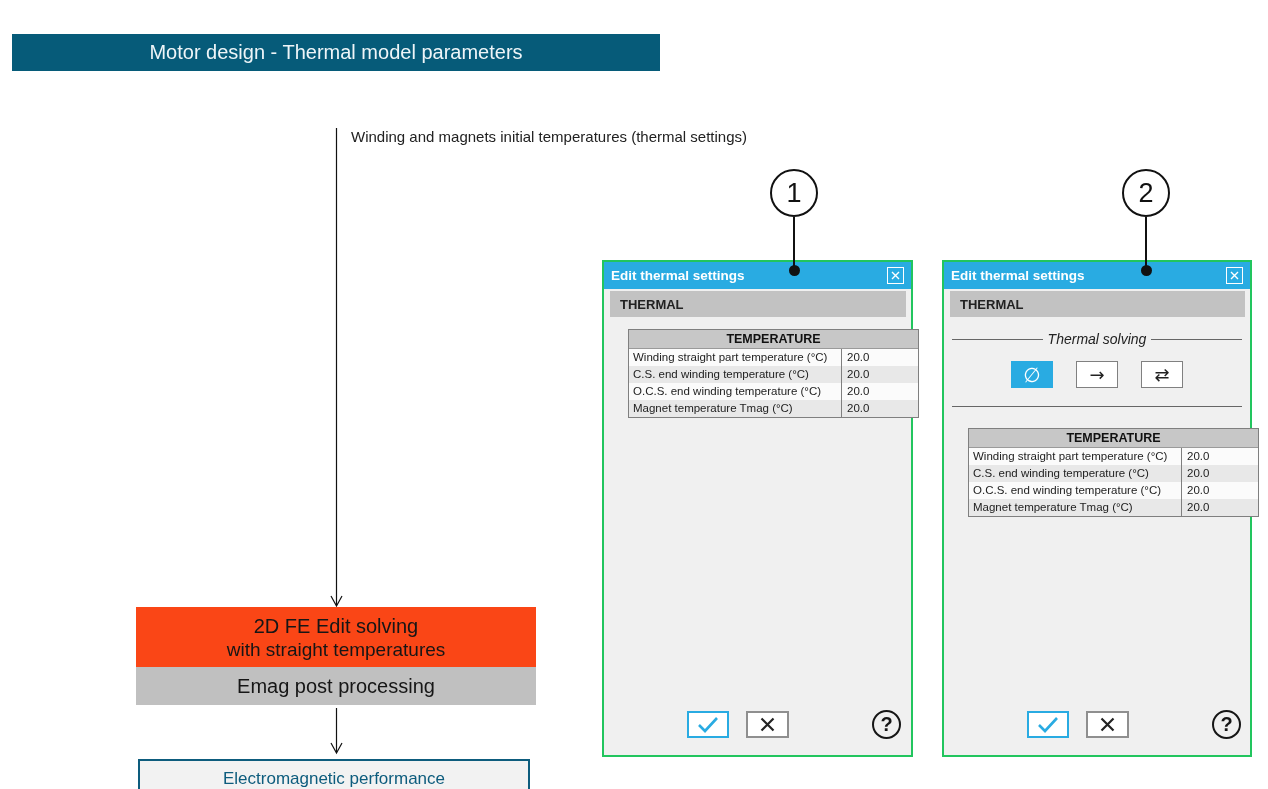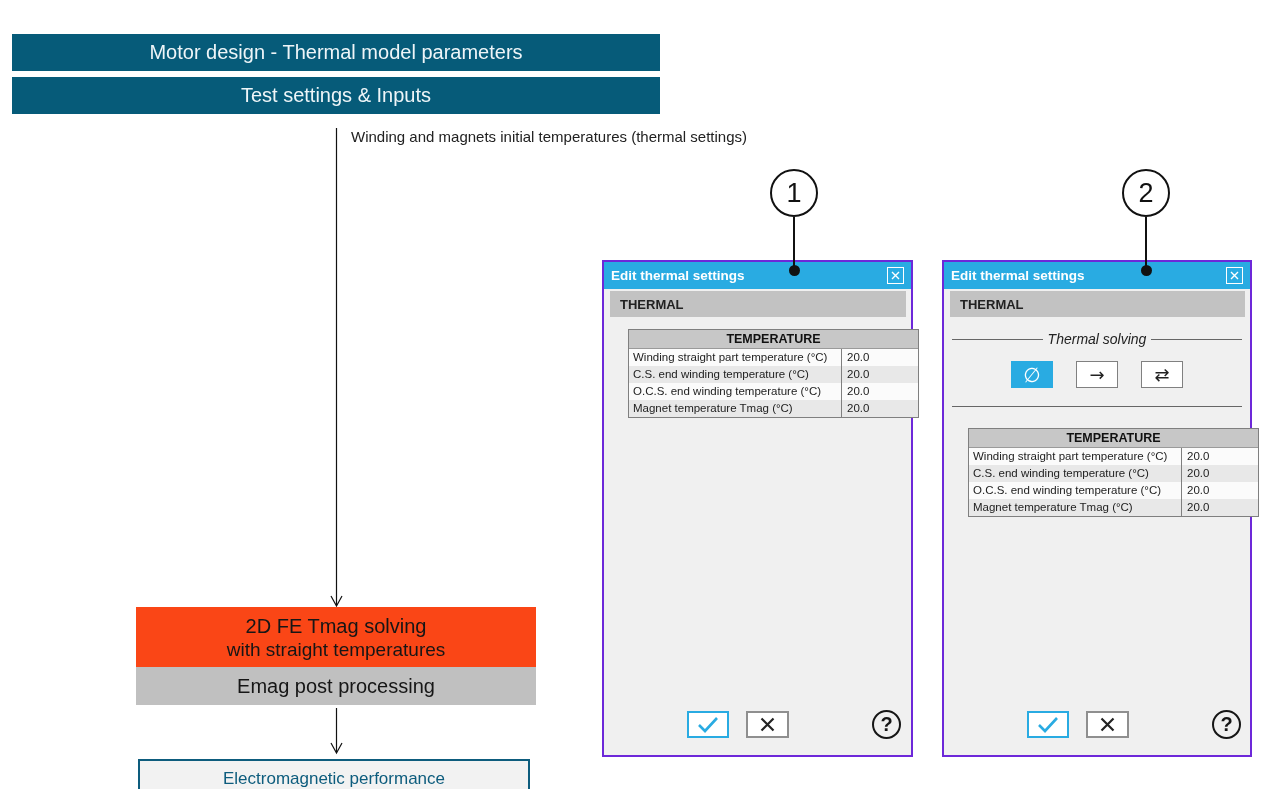--- a/index.html
+++ b/index.html
@@ -42,21 +42,21 @@
   .callout-line { position:absolute; width:2px; background:#111; z-index:6; }
   #cl1 { left:793px; top:193px; height:50px; }
   #cl2 { left:1145px; top:193px; height:50px; }
   .callout-dot { position:absolute; width:11px; height:11px; background:#111;
     border-radius:50%; z-index:6; }
   #cd1 { left:789px; top:241px; }
   #cd2 { left:1141px; top:241px; }
 
   
   .dialog { position:absolute; top:236px; height:497px; background:#f0f0f0;
-    border:2px solid #6d28d9; z-index:1; }
+    border:2px solid #22c55e; z-index:1; }
   #dlg1 { left:602px; width:311px; }
   #dlg2 { left:942px; width:310px; }
 
   .titlebar { position:absolute; left:0; top:0; right:0; height:27px; background:#29abe2;
     display:flex; align-items:center; padding:0 7px; }
   .titlebar .title { color:#fff; font-size:13.5px; font-weight:bold; }
   .close-btn { margin-left:auto; width:17px; height:17px; border:1.5px solid #fff;
     display:flex; align-items:center; justify-content:center; cursor:pointer; background:transparent; }
 
   .section-bar { position:absolute; left:6px; right:5px; top:29px; height:26px;
@@ -99,30 +99,29 @@
     border:2.5px solid #161616; border-radius:50%; background:transparent; color:#161616;
     font-size:20px; font-weight:bold; display:flex; align-items:center; justify-content:center;
     cursor:pointer; }
 </style>
 </head>
 <body>
 
 <div class="canvas">
 
   <div class="teal-bar" id="bar1">Motor design - Thermal model parameters</div>
-  <div class="teal-bar" id="bar2">Test settings &amp; Inputs</div>
 
   <svg class="arrow-svg" id="arrow1" width="15" height="481">
     <line x1="7.5" y1="0" x2="7.5" y2="477" stroke="#111" stroke-width="1.2"></line>
     <polyline points="2,468 7.5,478 13,468" fill="none" stroke="#111" stroke-width="1.2"></polyline>
   </svg>
   <div class="arrow-label">Winding and magnets initial temperatures (thermal settings)</div>
 
   <div class="orange-box">
-    <div class="ob-line1">2D FE Tmag solving</div>
+    <div class="ob-line1">2D FE Edit solving</div>
     <div class="ob-line2">with straight temperatures</div>
   </div>
   <div class="gray-box">Emag post processing</div>
 
   <svg class="arrow-svg" id="arrow2" width="15" height="48">
     <line x1="7.5" y1="0" x2="7.5" y2="44" stroke="#111" stroke-width="1.2"></line>
     <polyline points="2,35 7.5,45 13,35" fill="none" stroke="#111" stroke-width="1.2"></polyline>
   </svg>
 
   <div class="result-box">Electromagnetic performance</div>

